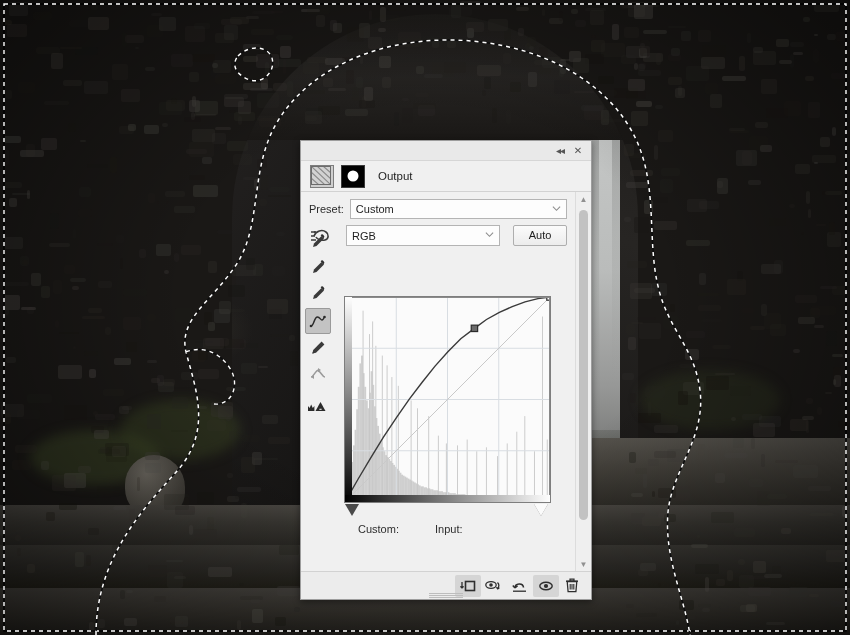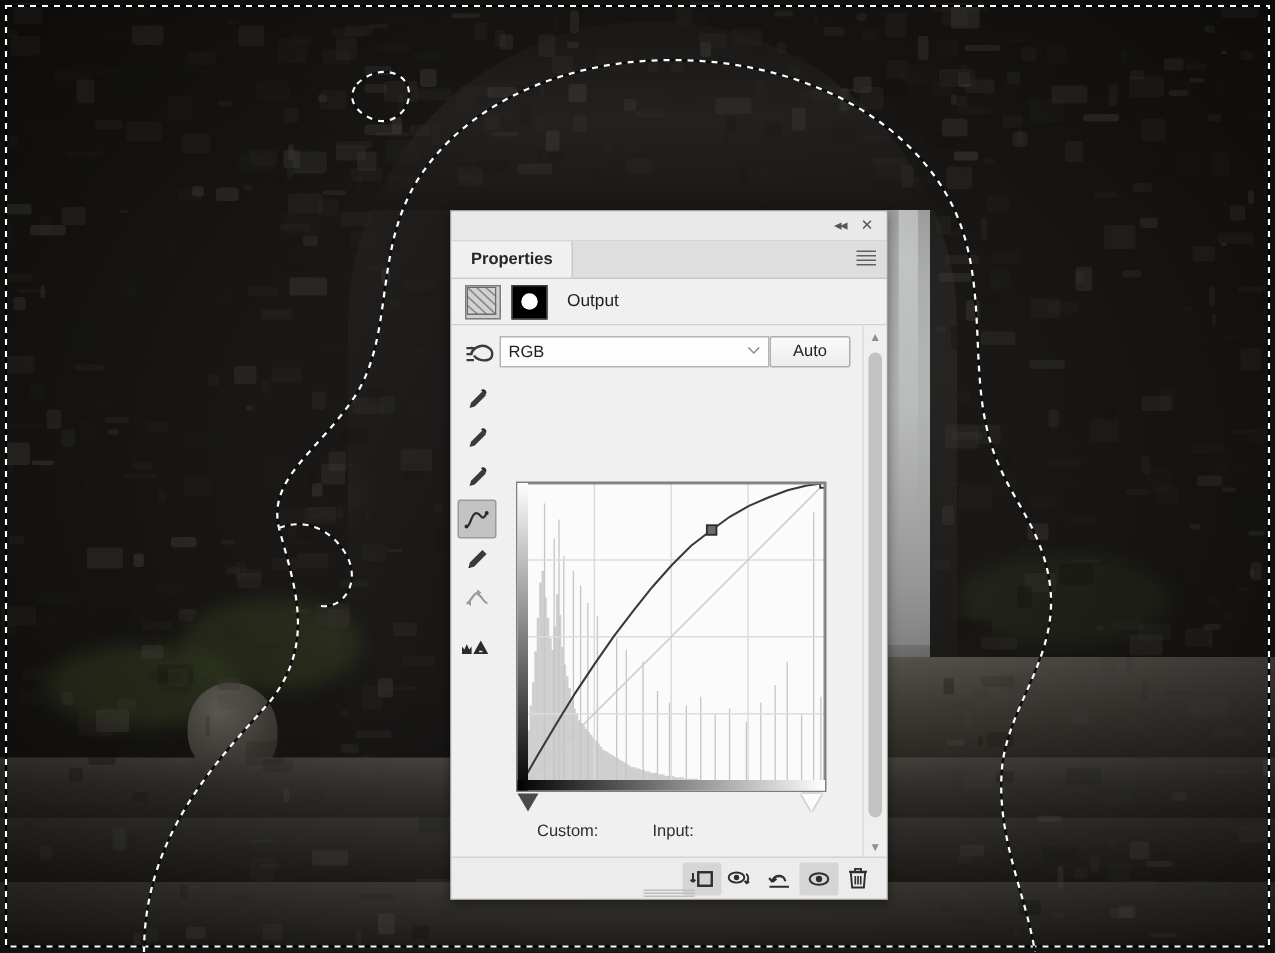--- a/index.html
+++ b/index.html
@@ -129,21 +129,21 @@
     display:flex;align-items:center;padding:0 5px;font-size:11px;color:#1e1e1e;
     position:relative;cursor:pointer;
   }
   .sel .cv{position:absolute;right:5px;top:4px;width:9px;height:9px;}
   .auto-btn{
     width:52px;height:19px;border:1px solid #aeaeae;border-radius:2px;
     background:linear-gradient(to bottom,#fbfbfb,#ececec);
     font-size:11px;color:#202020;text-align:center;line-height:19px;cursor:pointer;
   }
 
-  .chan-row{display:flex;align-items:flex-end;margin:0 8px 7px 8px;gap:0;}
+  .chan-row{display:flex;align-items:flex-start;margin:0 8px 7px 8px;gap:13px;}
   .ico-onimg{width:24px;height:20px;flex:0 0 24px;cursor:pointer;}
 
   
   .toolstrip{
     position:absolute;left:2px;top:38px;width:30px;
     display:flex;flex-direction:column;align-items:center;gap:2px;
   }
   .tool{width:24px;height:24px;display:flex;align-items:center;justify-content:center;cursor:pointer;border-radius:2px;}
   .tool.sel-tool{background:#c3c3c3;border:1px solid #9a9a9a;}
 
@@ -875,45 +875,45 @@
   </svg>
 </div>
 
 <div id="panel">
 
   <div class="panel-topbar">
     <div class="tb-btn tb-collapse">◂◂</div>
     <div class="tb-btn tb-close">✕</div>
   </div>
 
-  <div class="tabbar">
-    <div class="tab">Properties</div>
-    <div class="menu-ham">
-        <i></i>
-        <i></i>
-        <i></i>
-        <i></i>
-      </div>
-  </div>
 
   <div class="adj-head">
     <div class="adj-thumb">
       <svg width="20" height="19" viewBox="0 0 20 19">
         <rect x="0" y="0" width="20" height="19" fill="#d2d2d2"></rect>
         <path d="M0 0 L20 19 M6 0 L20 13 M0 6 L14 19 M12 0 L20 7 M0 12 L8 19" stroke="#8a8a8a" stroke-width="1.1"></path>
         <rect x="0.5" y="0.5" width="19" height="18" fill="none" stroke="#6c6c6c"></rect>
       </svg>
     </div>
     <div class="adj-mask"></div>
     <div class="adj-title">Output</div>
   </div>
 
   <div class="panel-body">
     <div class="body-inner">
 
+      <div class="row">
+        <span class="lbl">Preset:</span>
+        <div class="sel">
+          <span>Custom</span>
+          <svg class="cv" viewBox="0 0 10 10">
+            <path d="M1 3 L5 7 L9 3" fill="none" stroke="#8c8c8c" stroke-width="1.2"></path>
+          </svg>
+        </div>
+      </div>
 
       <div class="chan-row">
         <div class="ico-onimg">
           <svg width="24" height="20" viewBox="0 0 24 20">
             <path d="M5 11 C7 6, 13 4, 17 7 C20 9, 20 14, 16 15 C12 16, 8 14, 7 12" fill="none" stroke="#3b3b3b" stroke-width="1.6"></path>
             <path d="M2 7 h5 M2 11 h4 M2 15 h5" stroke="#3b3b3b" stroke-width="1.5"></path>
             <path d="M5 6 l3 1 l-3 1" fill="#3b3b3b"></path>
           </svg>
         </div>
         <div class="sel" style="height:19px;">

